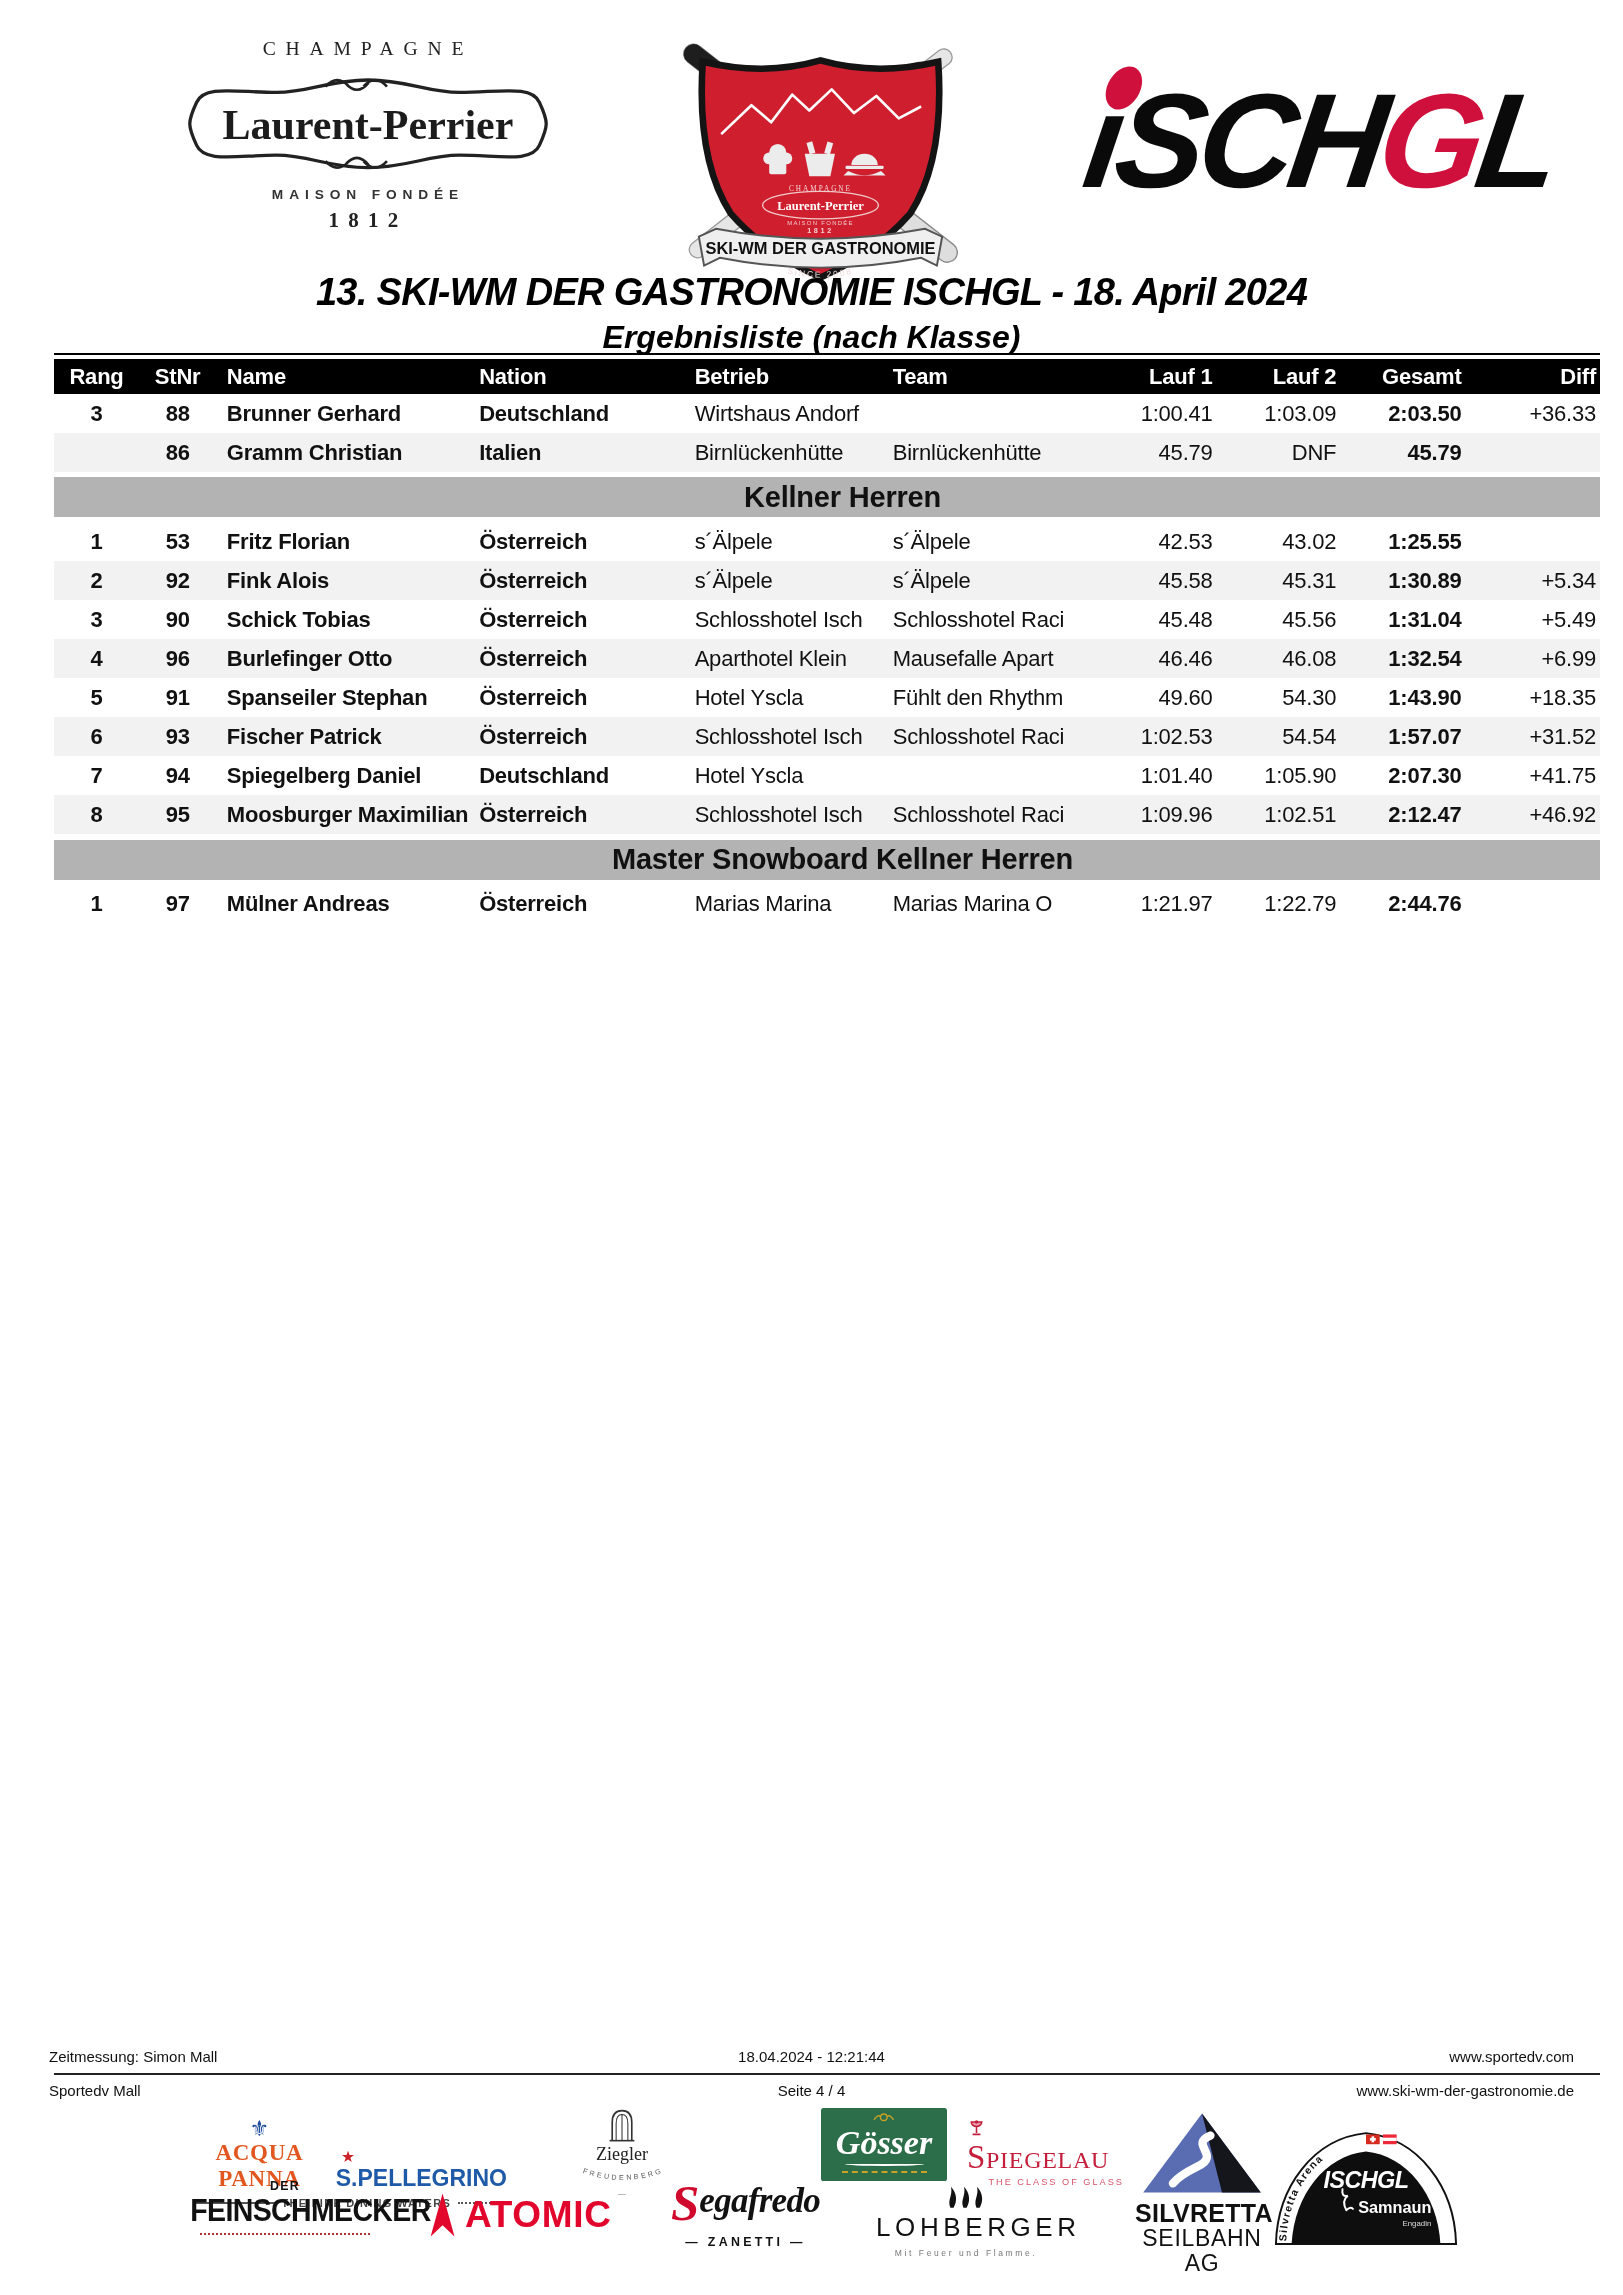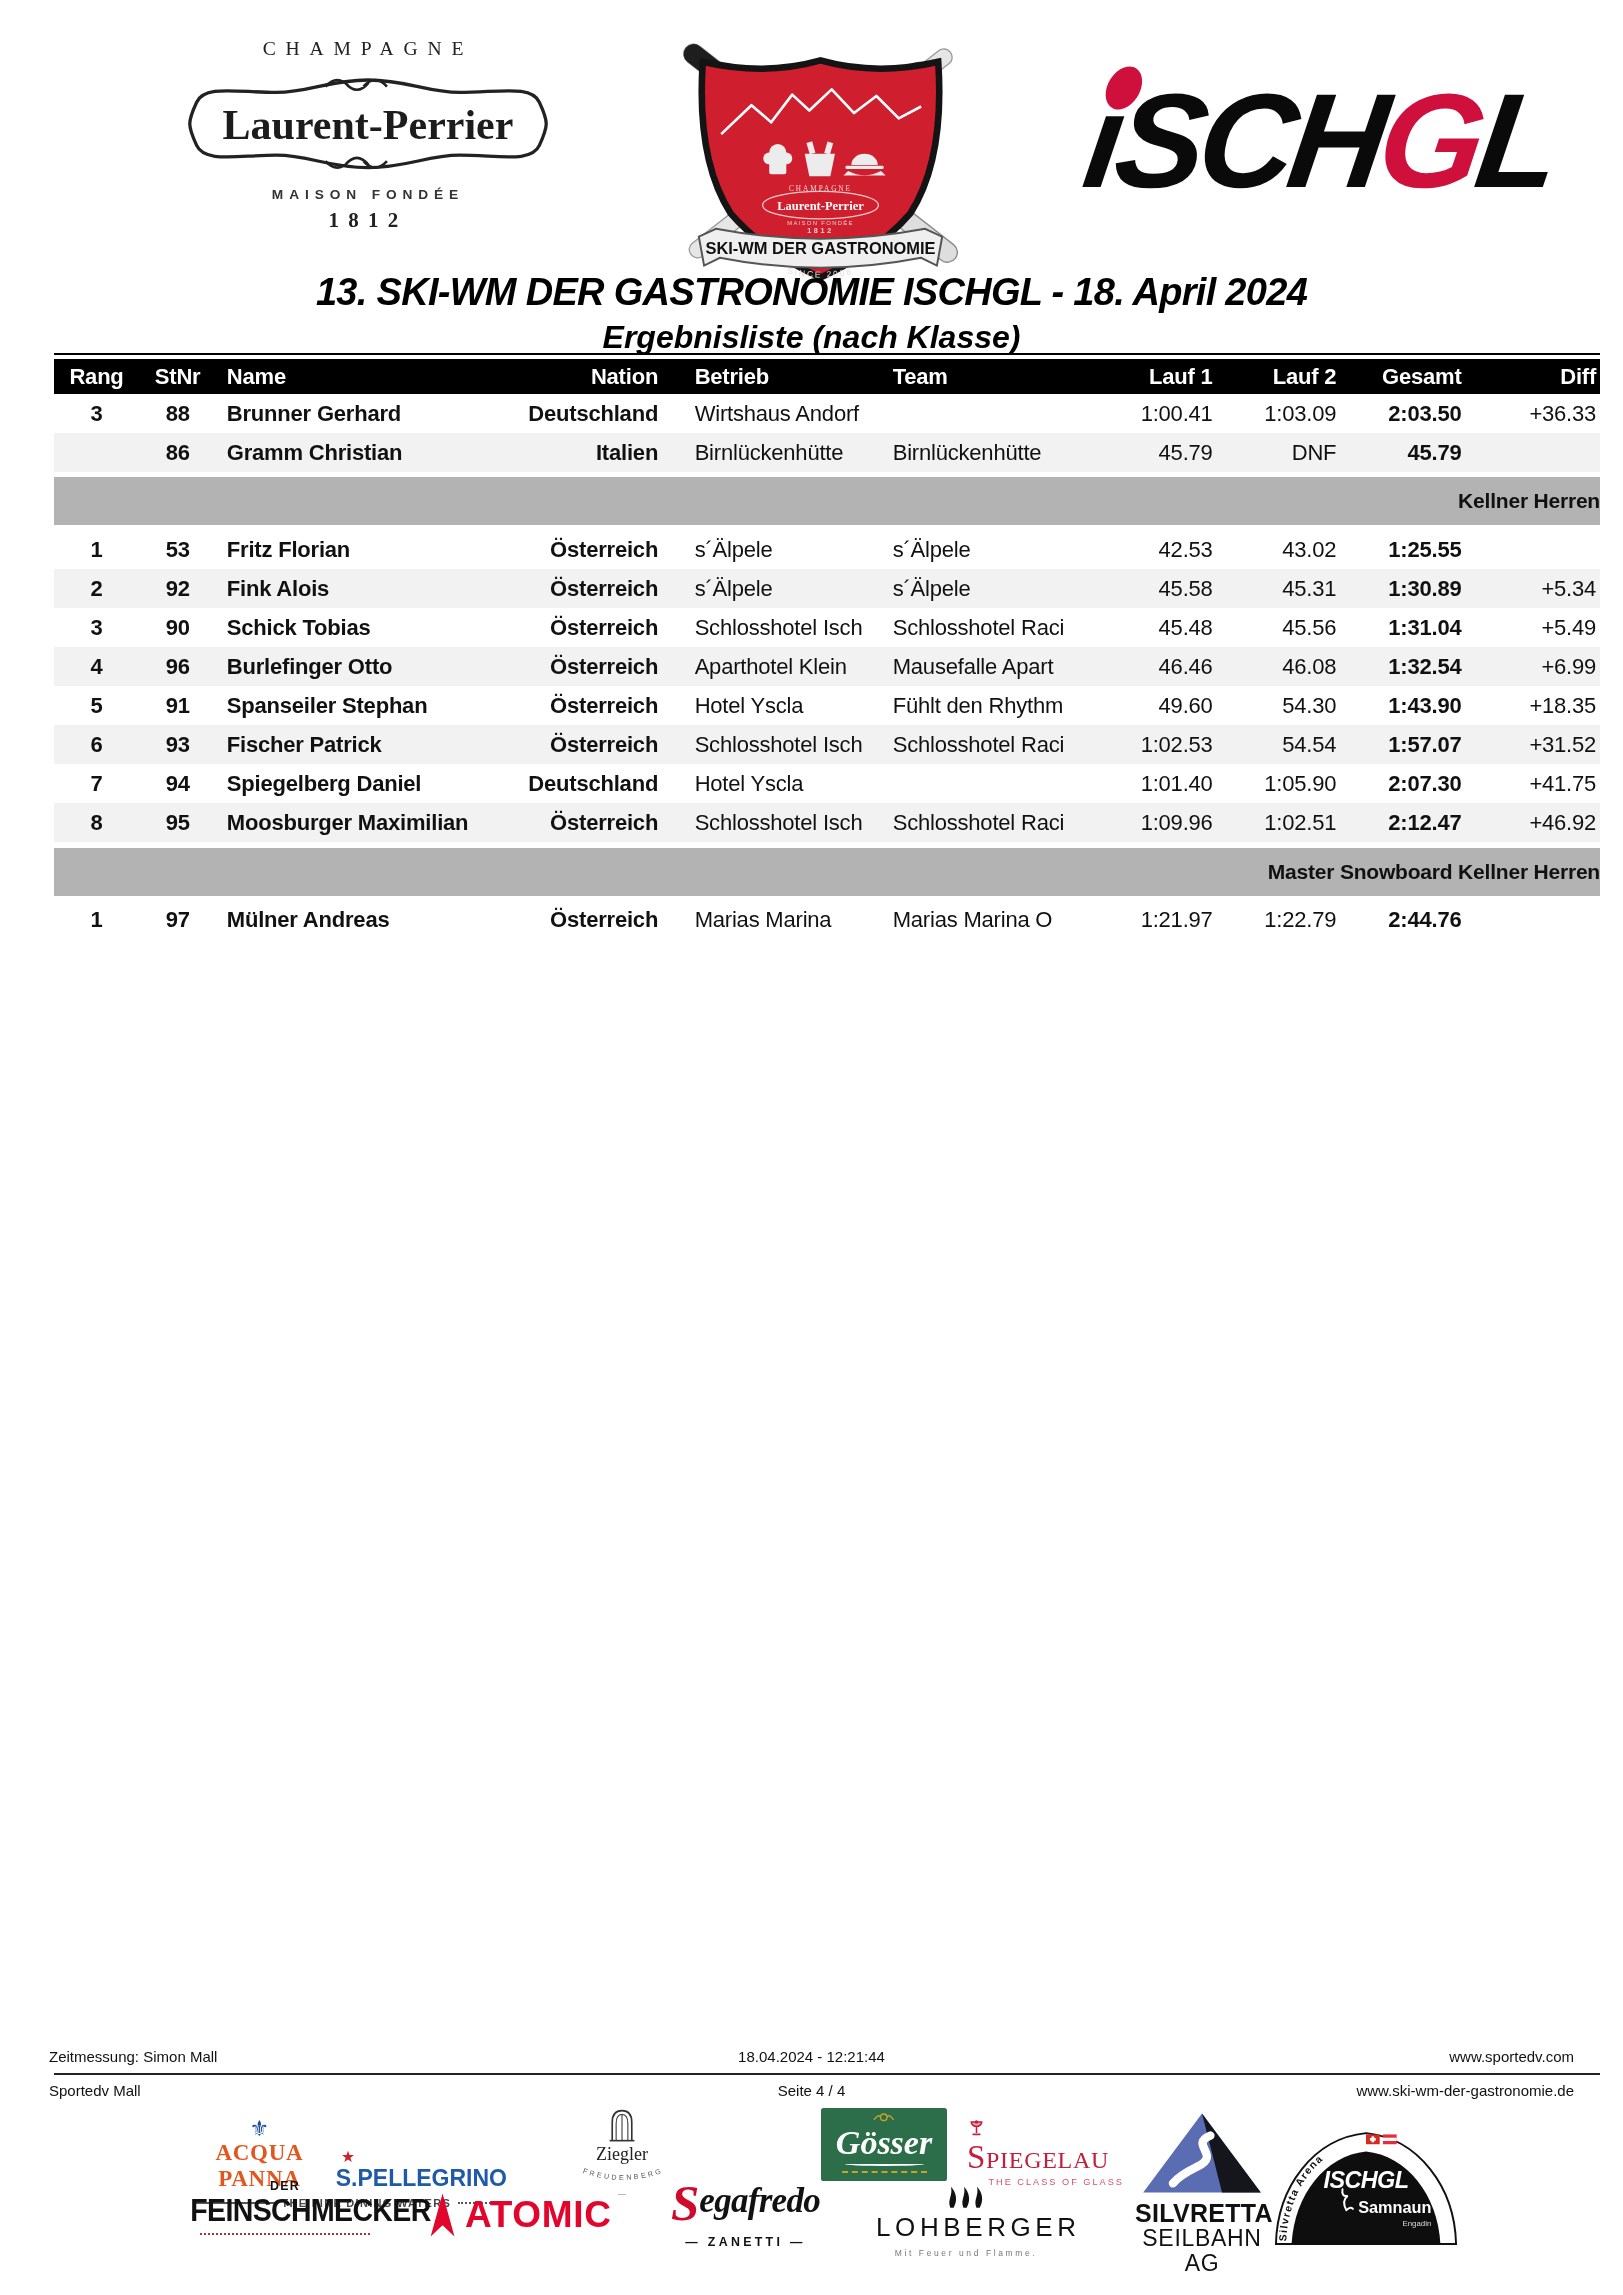--- a/index.html
+++ b/index.html
@@ -32,27 +32,27 @@
   .doc-subtitle { position:absolute; left:0; width:100%; top:319px; text-align:center;
     font-size:32px; font-weight:bold; font-style:italic; color:#000; }
   .top-rule { position:absolute; left:54px; top:353px; width:1546px; border-top:2.6px solid #000; }
 
   
   .table-wrap { position:absolute; left:54px; top:359px; width:1546px; }
   table.results { width:100%; border-collapse:collapse; table-layout:fixed; font-size:22px; letter-spacing:-0.2px; }
   .results thead th { background:#000; color:#fff; height:35px; font-weight:bold; vertical-align:middle; }
   .results td { height:39px; vertical-align:middle; white-space:nowrap; overflow:hidden; }
   tr.alt { background:#f2f2f2; }
-  tr.section-row td { background:#b3b3b3; height:48px; font-weight:bold; font-size:21px; padding-left:31px; text-align:right; }
+  tr.section-row td { background:#b3b3b3; height:40px; font-weight:bold; font-size:29px; padding-left:31px; text-align:center; }
   tr.spacer-row td { height:5.2px; background:#fff; }
   .w-rang{width:5.5%} .w-stnr{width:5%} .w-name{width:17%} .w-nation{width:12%} .w-betrieb{width:14.5%}
   .w-team{width:13%} .w-lauf1{width:8.2%} .w-lauf2{width:8%} .w-gesamt{width:8.1%} .w-diff{width:8.7%}
   .col-rang, .col-stnr { text-align:center; font-weight:bold; }
   .col-name { text-align:left; font-weight:bold; padding-left:10.5px; }
-  .col-nation { text-align:right; font-weight:bold; padding-right:6.5px;margin-top:10px; }
+  .col-nation { text-align:left; font-weight:bold; padding-right:6.5px;margin-top:10px; }
   .col-betrieb { text-align:left; padding-left:30px; }
   .col-team { text-align:left; padding-left:3.9px; }
   .col-lauf1, .col-lauf2, .col-gesamt, .col-diff { text-align:right; padding-right:3.9px; }
   .col-gesamt { font-weight:bold; }
   th.col-name, th.col-betrieb, th.col-team { font-weight:bold; }
 
   
   .footer-row { position:absolute; left:49px; right:49px; font-size:15px; color:#111; }
   .footer-row .fl { float:left; } .footer-row .fr { float:right; }
   .footer-row .fc { position:absolute; left:50%; transform:translateX(-50%); }

